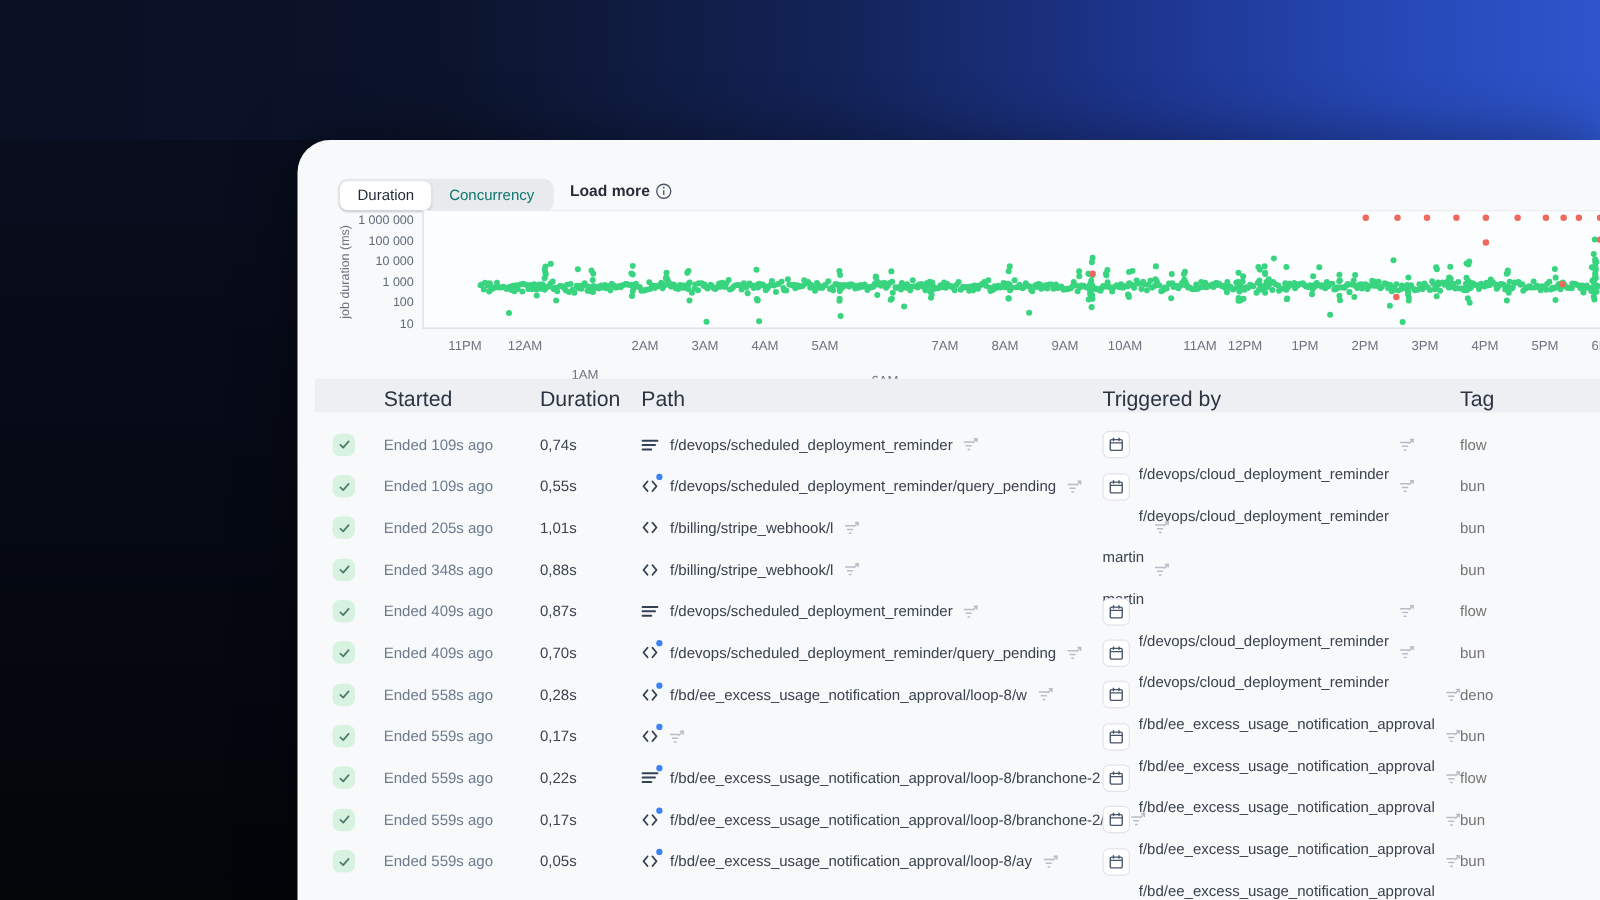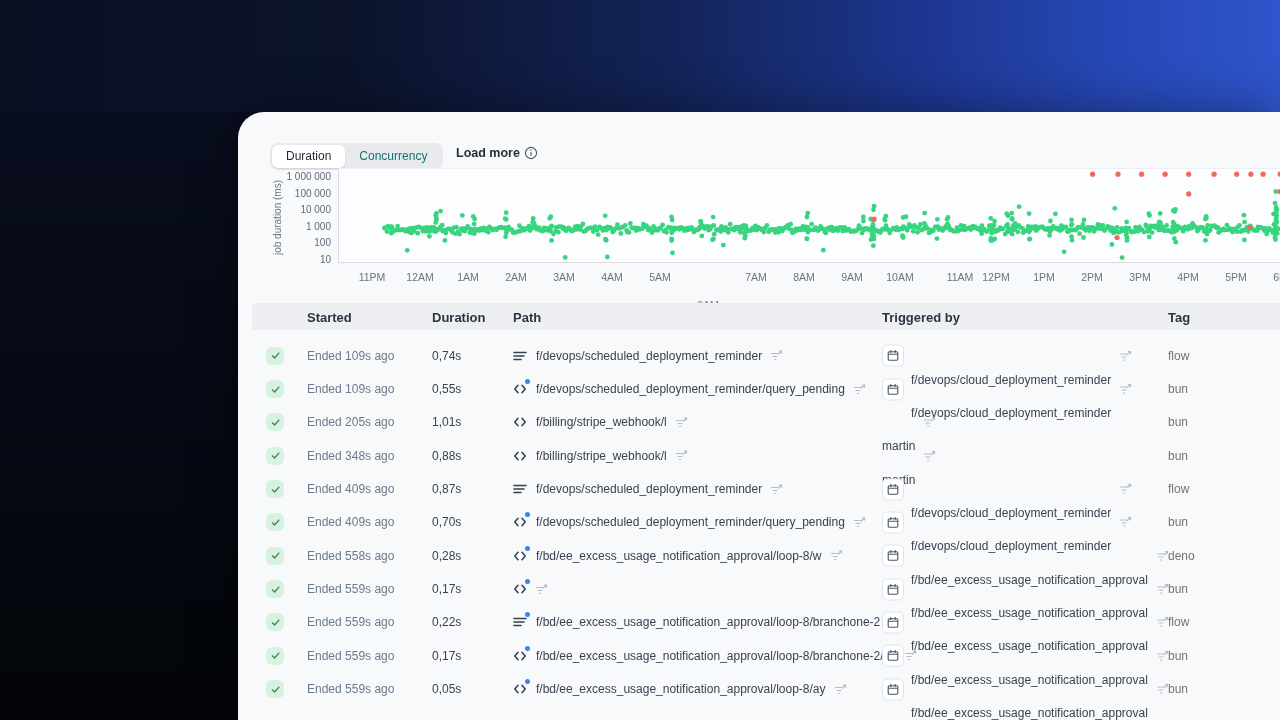--- a/index.html
+++ b/index.html
@@ -26,21 +26,21 @@
   .ylabel{position:absolute;left:-36px;top:100px;width:150px;text-align:center;font-size:10px;color:#6b7280;
     transform:rotate(-90deg);}
   .ytick{position:absolute;width:70px;left:23px;text-align:right;font-size:10px;color:#5f6b7a;}
   .xtick{position:absolute;width:60px;text-align:center;font-size:10.5px;color:#6b7280;top:159px;}
   .plot{position:absolute;left:100px;top:56px;width:942px;height:93px;background:#fcfdfe;
     border:1px solid #eceef2;border-left:1px solid #d9dde3;border-bottom:1px solid #d9dde3;}
   .plot svg{display:block}
 
   
   .thead{position:absolute;left:14px;right:0;top:191px;height:27px;background:#edeff3;}
-  .th{position:absolute;top:7px;font-size:13px;font-weight:700;color:#2b3442;white-space:nowrap;}
+  .th{position:absolute;top:7px;font-size:17px;font-weight:400;color:#2b3442;white-space:nowrap;}
   .th-started{left:55px}.th-duration{left:180px}.th-path{left:261px}.th-trigger{left:630px}.th-tag{left:916px}
 
   
   .tbody{position:absolute;left:14px;right:0;top:227px;}
   .row{position:relative;height:33.35px;cursor:pointer;}
   .cell{position:absolute;top:50%;transform:translateY(-50%);display:flex;align-items:center;white-space:nowrap;}
   .c-badge{left:14px}.c-started{left:55px}.c-duration{left:180px}.c-path{left:261px}.c-trigger{left:630px}.c-tag{left:916px}
   .badge{width:18px;height:18px;border-radius:6px;background:#d7f3e0;display:flex;align-items:center;justify-content:center;}
   .c-started{font-size:12px;color:#6b7a8c;}
   .c-duration{font-size:12px;color:#39424f;}
@@ -937,21 +937,21 @@
             <circle cx="924.1" cy="5.2" r="2.6" fill="#ee6a5e"></circle>
             <circle cx="941.1" cy="5.2" r="2.6" fill="#ee6a5e"></circle>
             <circle cx="849.7" cy="24.9" r="2.6" fill="#ee6a5e"></circle>
             <circle cx="910.9" cy="58.4" r="2.6" fill="#ee6a5e"></circle>
             <circle cx="941.1" cy="22.7" r="2.6" fill="#ee6a5e"></circle>
           </svg>
       </div>
       <div id="xticks">
           <span class="xtick" style="left: 104px;">11PM</span>
           <span class="xtick" style="left: 152px;">12AM</span>
-          <span class="xtick" style="left: 200px;">1AM</span>
+          <span class="xtick" style="left: 200px; margin-top: 23px;">1AM</span>
           <span class="xtick" style="left: 248px;">2AM</span>
           <span class="xtick" style="left: 296px;">3AM</span>
           <span class="xtick" style="left: 344px;">4AM</span>
           <span class="xtick" style="left: 392px;">5AM</span>
           <span class="xtick" style="left: 440px; margin-top: 28px;">6AM</span>
           <span class="xtick" style="left: 488px;">7AM</span>
           <span class="xtick" style="left: 536px;">8AM</span>
           <span class="xtick" style="left: 584px;">9AM</span>
           <span class="xtick" style="left: 632px;">10AM</span>
           <span class="xtick" style="left: 692px;">11AM</span>

